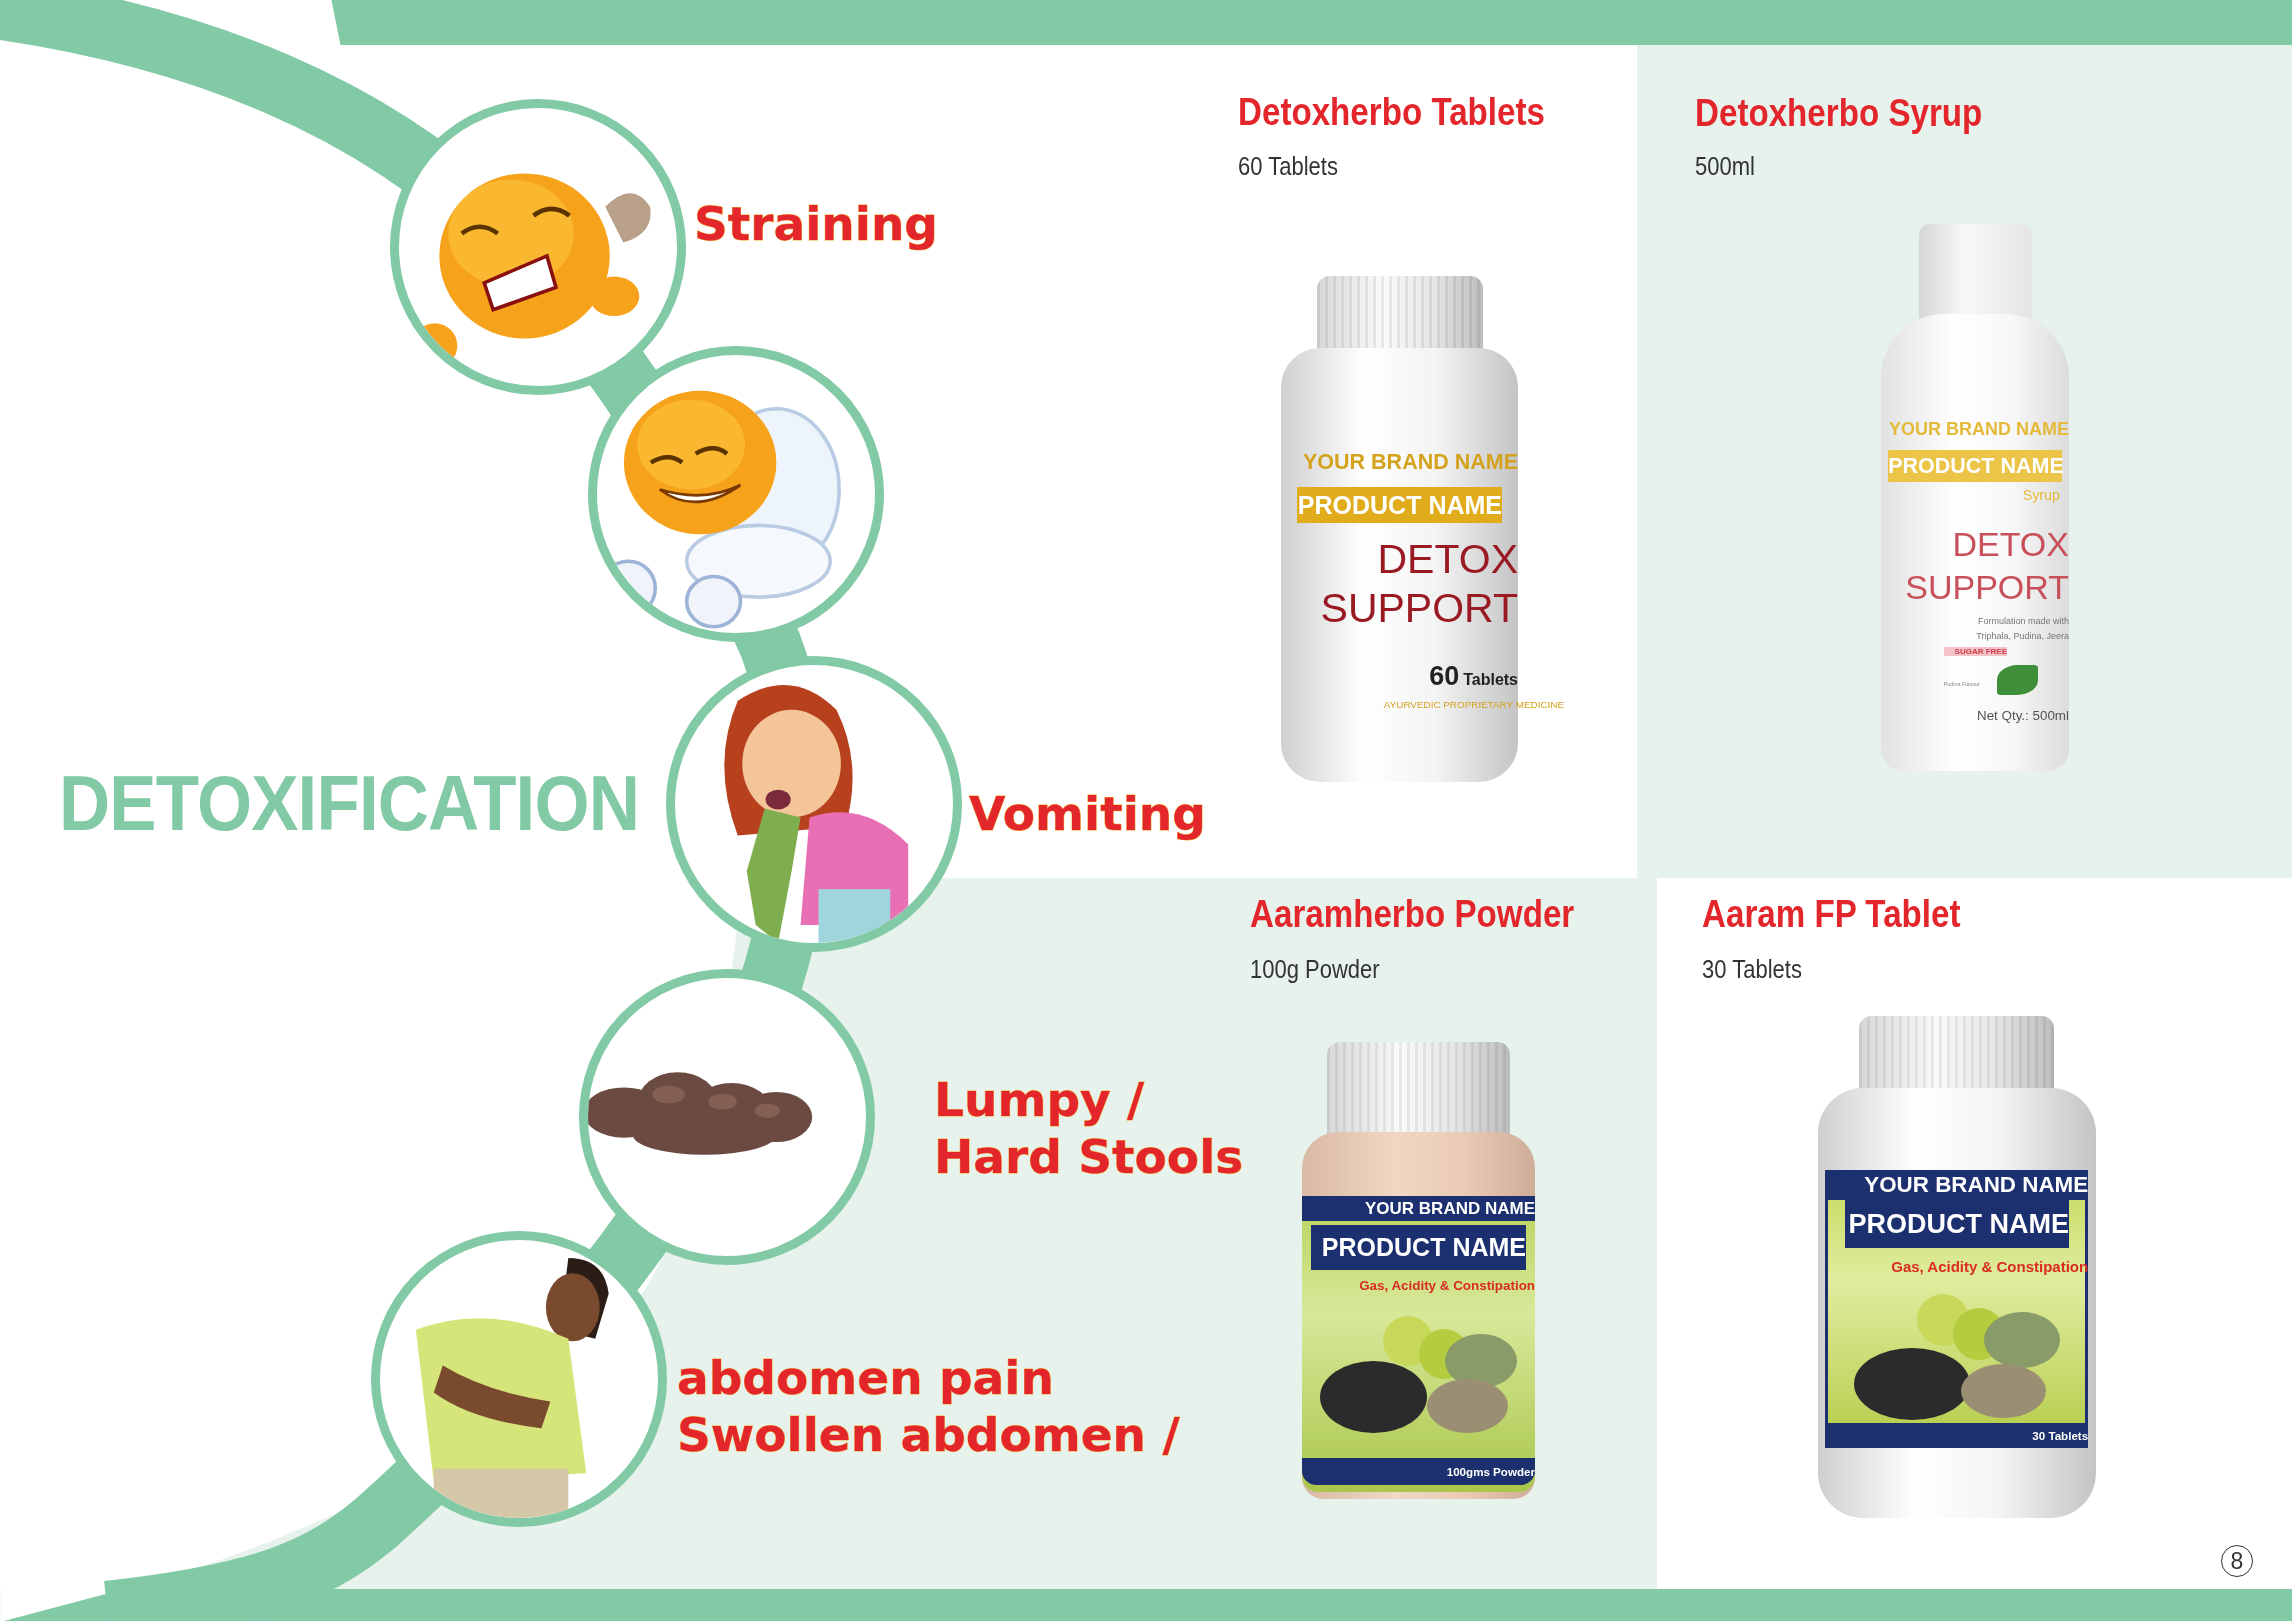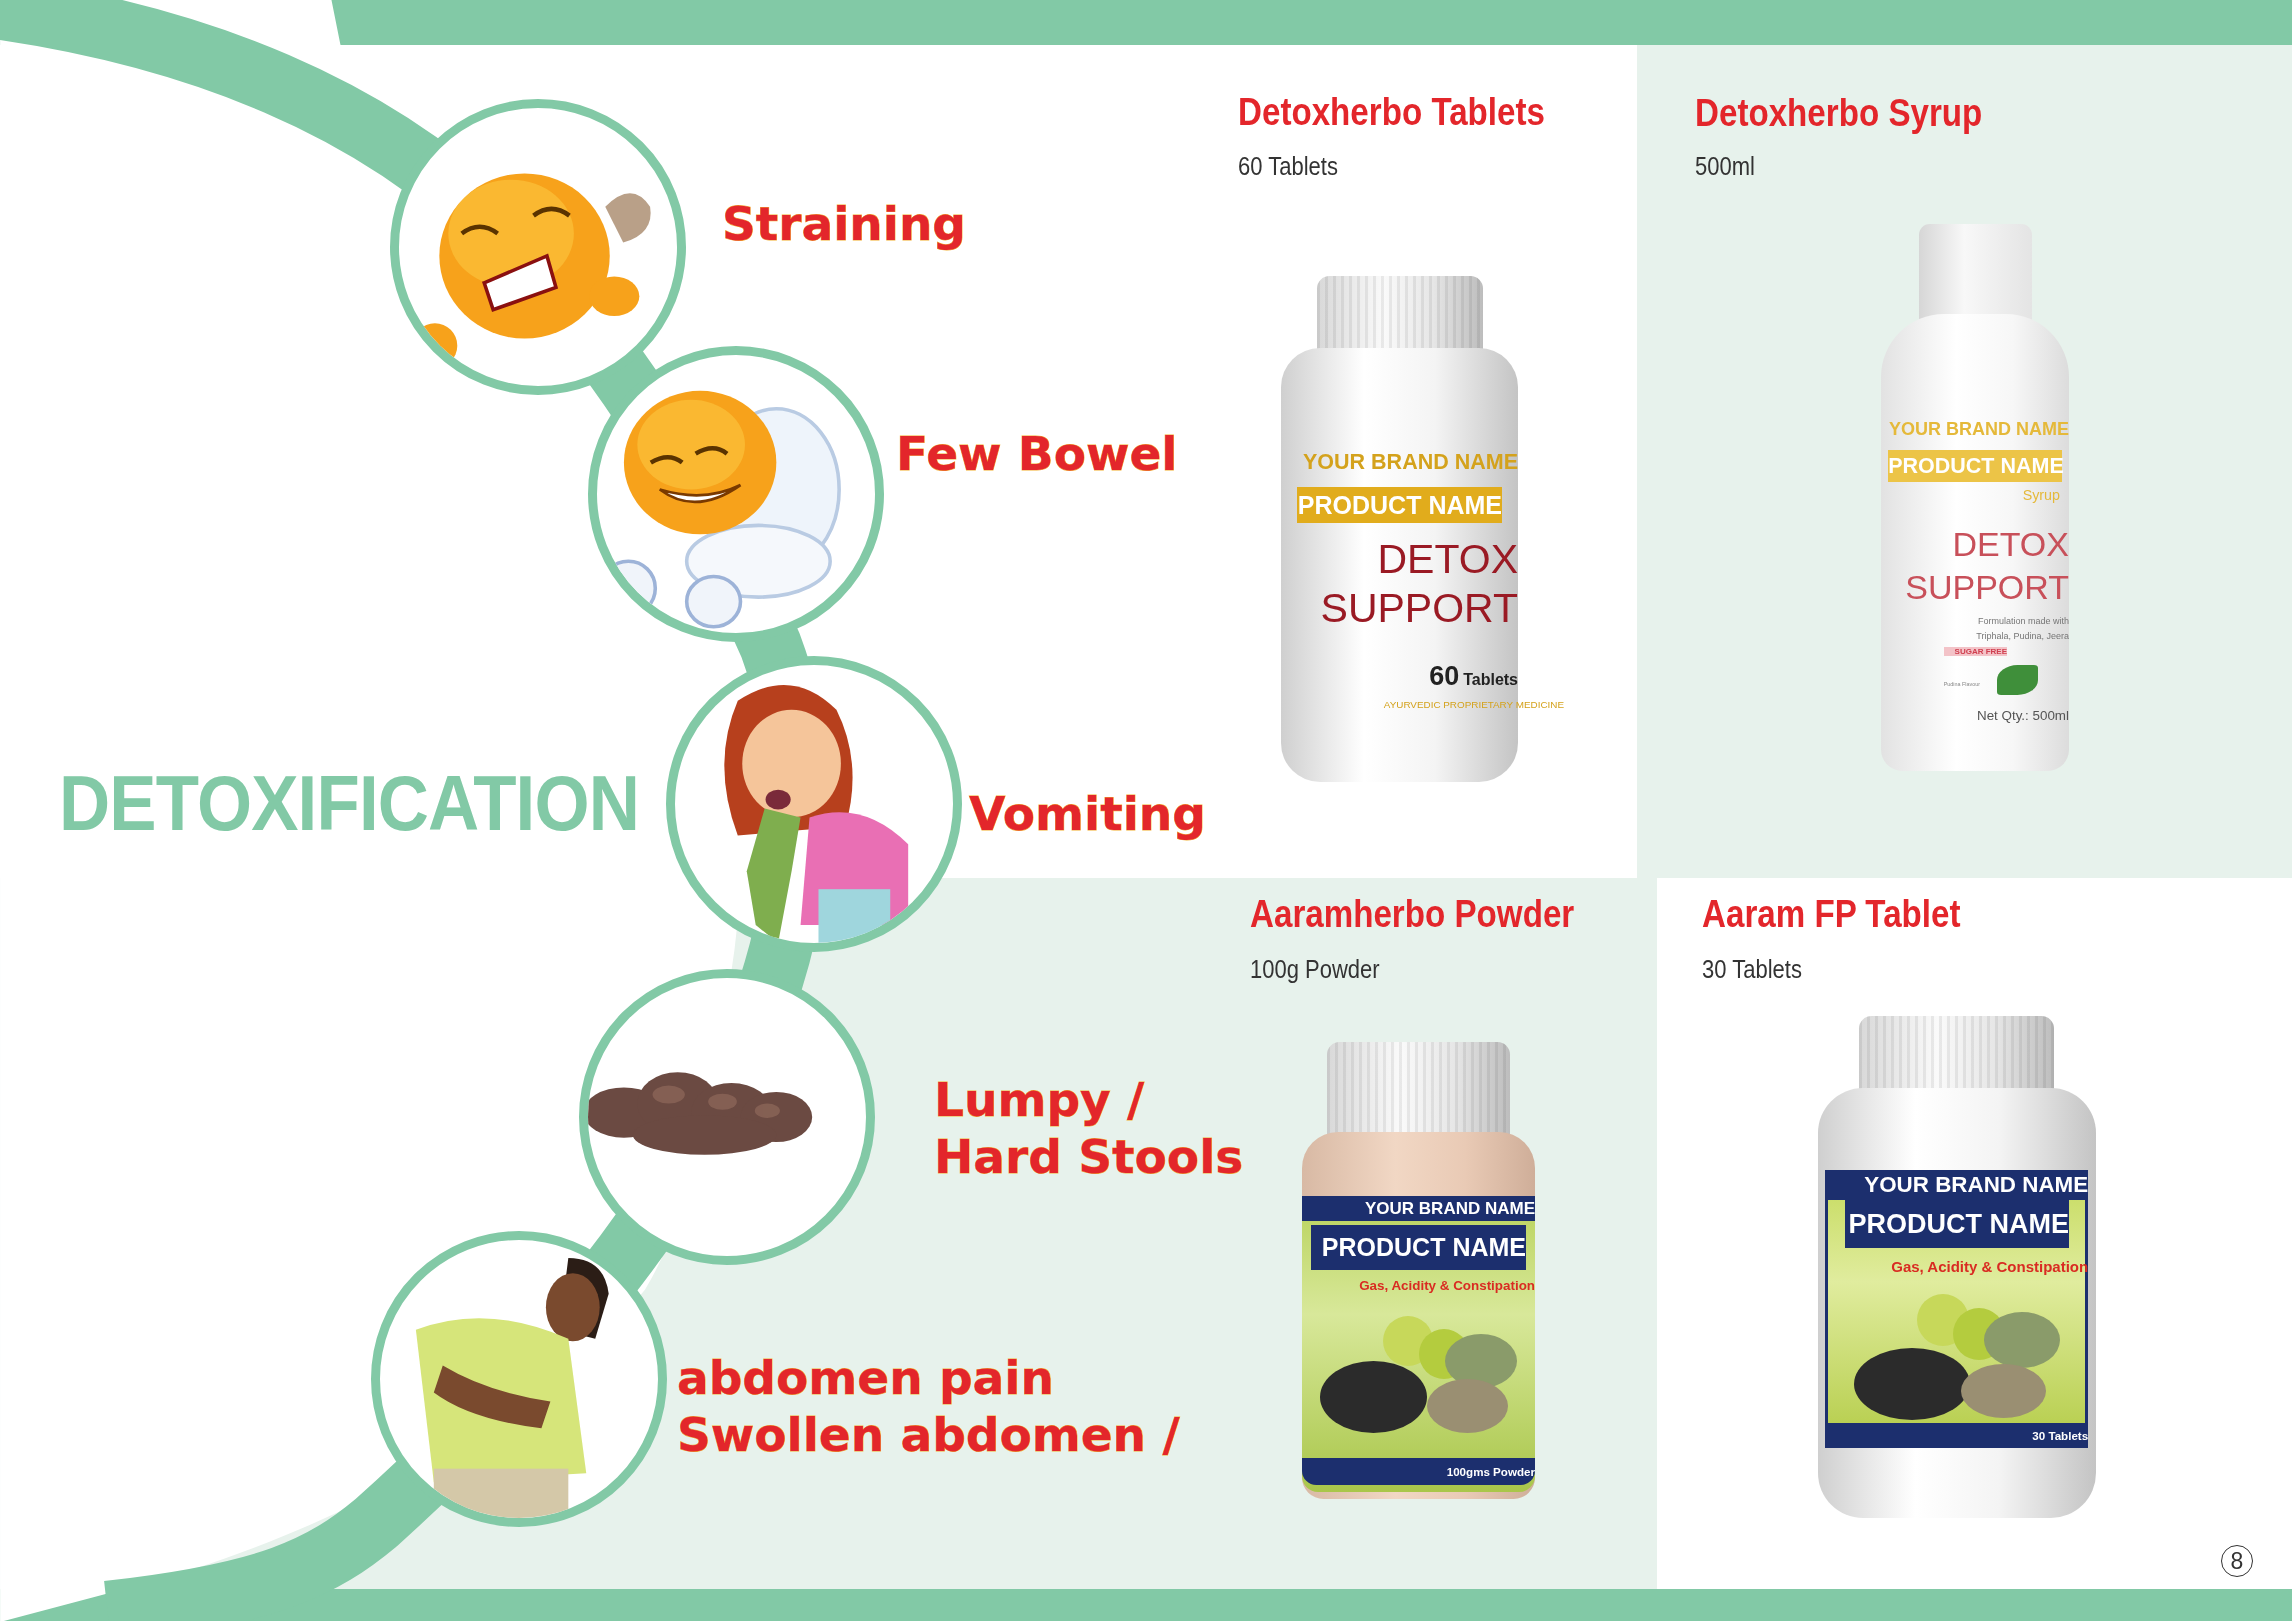--- a/index.html
+++ b/index.html
@@ -57,36 +57,35 @@
   <svg width="278" height="278" viewBox="0 0 310 310">
     <ellipse cx="140" cy="165" rx="95" ry="92" fill="#f7a21b"></ellipse>
     <ellipse cx="125" cy="140" rx="70" ry="60" fill="#fbc23a" opacity="0.7"></ellipse>
     <path d="M70,140 q20,-15 40,0 M150,120 q20,-15 40,0" stroke="#5a3300" stroke-width="5" fill="none"></path>
     <path d="M95,195 l70,-30 l10,35 l-70,25 z" fill="#fff" stroke="#8a1010" stroke-width="4"></path>
     <path d="M230,110 q30,-30 50,0 q5,30 -30,40 z" fill="#b9a088"></path>
     <ellipse cx="240" cy="210" rx="28" ry="22" fill="#f7a21b"></ellipse>
     <ellipse cx="40" cy="265" rx="25" ry="25" fill="#f7a21b"></ellipse>
   </svg>
 </div>
-<div class="symptom-label" style="left:694px; top:195px;margin-left:28px;">Straining</div>
+<div class="symptom-label" style="left:694px; top:195px;">Straining</div>
 
 <div class="circle" style="left:588px; top:346px; width:296px; height:296px;">
   <svg width="278" height="278" viewBox="0 0 310 310">
     <ellipse cx="200" cy="150" rx="70" ry="90" fill="#eef4fb" stroke="#b9cbe3" stroke-width="4"></ellipse>
     <ellipse cx="180" cy="230" rx="80" ry="40" fill="#f5f8fc" stroke="#b9cbe3" stroke-width="4"></ellipse>
     <ellipse cx="115" cy="120" rx="85" ry="80" fill="#f7a21b"></ellipse>
     <ellipse cx="105" cy="100" rx="60" ry="50" fill="#fbc23a" opacity="0.7"></ellipse>
     <path d="M60,120 q20,-12 35,0 M110,110 q20,-12 35,0" stroke="#5a3300" stroke-width="5" fill="none"></path>
     <path d="M70,150 q40,30 90,-5 q-40,20 -90,5 z" fill="#fff" stroke="#7a3a00" stroke-width="3"></path>
     <ellipse cx="35" cy="260" rx="30" ry="30" fill="#f0f4fa" stroke="#9db3d8" stroke-width="4"></ellipse>
     <ellipse cx="130" cy="275" rx="30" ry="28" fill="#f0f4fa" stroke="#9db3d8" stroke-width="4"></ellipse>
   </svg>
 </div>
 <div class="symptom-label" style="left:896px; top:425px;">
-  <div>Few Bowel</div>
 </div>
 
 <div class="circle" style="left:666px; top:656px; width:296px; height:296px;">
   <svg width="278" height="278" viewBox="0 0 310 310">
     <path d="M70,40 q60,-40 110,10 q30,60 10,130 l-120,10 q-30,-80 0,-150 z" fill="#b7401d"></path>
     <ellipse cx="130" cy="110" rx="55" ry="60" fill="#f5c59a"></ellipse>
     <ellipse cx="115" cy="150" rx="14" ry="11" fill="#7a2a3a"></ellipse>
     <path d="M100,160 l40,10 l-10,60 l-15,80 l-25,-20 l-10,-60 z" fill="#7fae4e"></path>
     <path d="M150,170 q60,-20 110,30 l0,90 l-120,0 z" fill="#e96fb4"></path>
     <rect x="160" y="250" width="80" height="60" fill="#9fd6dd"></rect>

